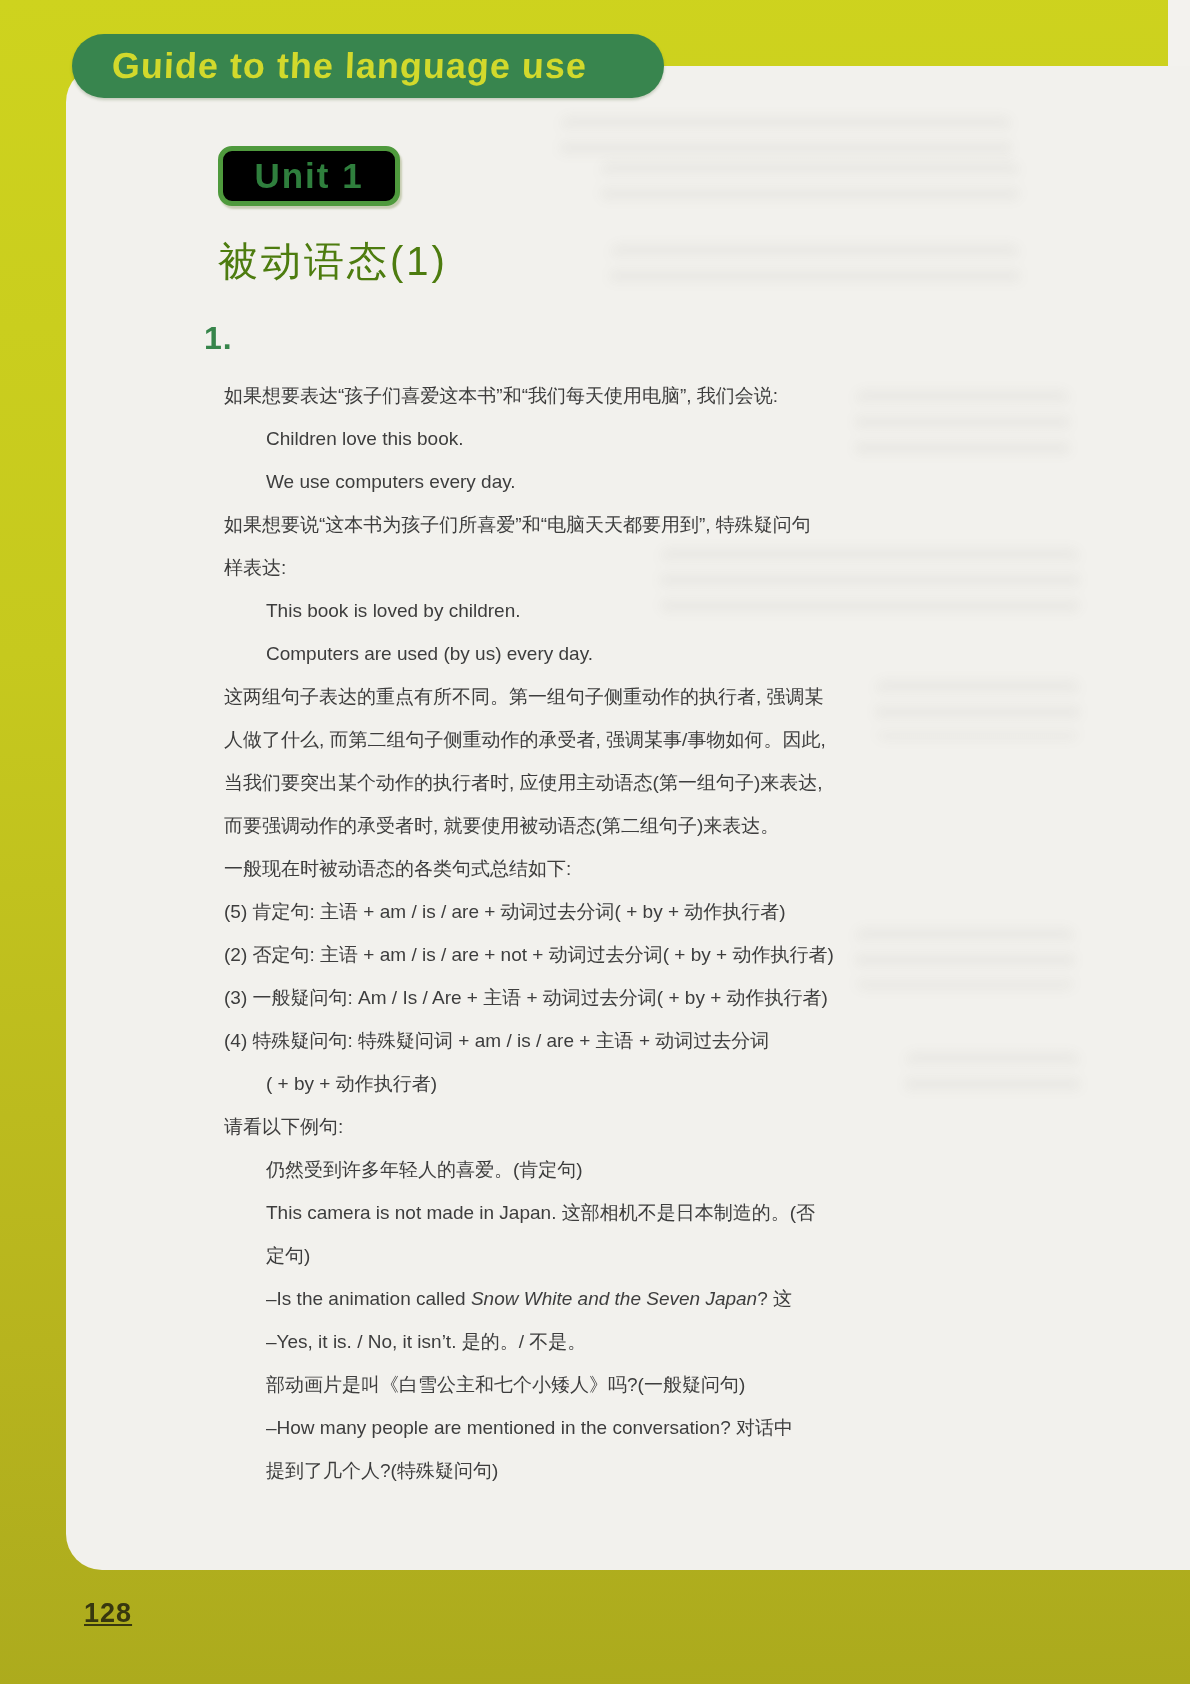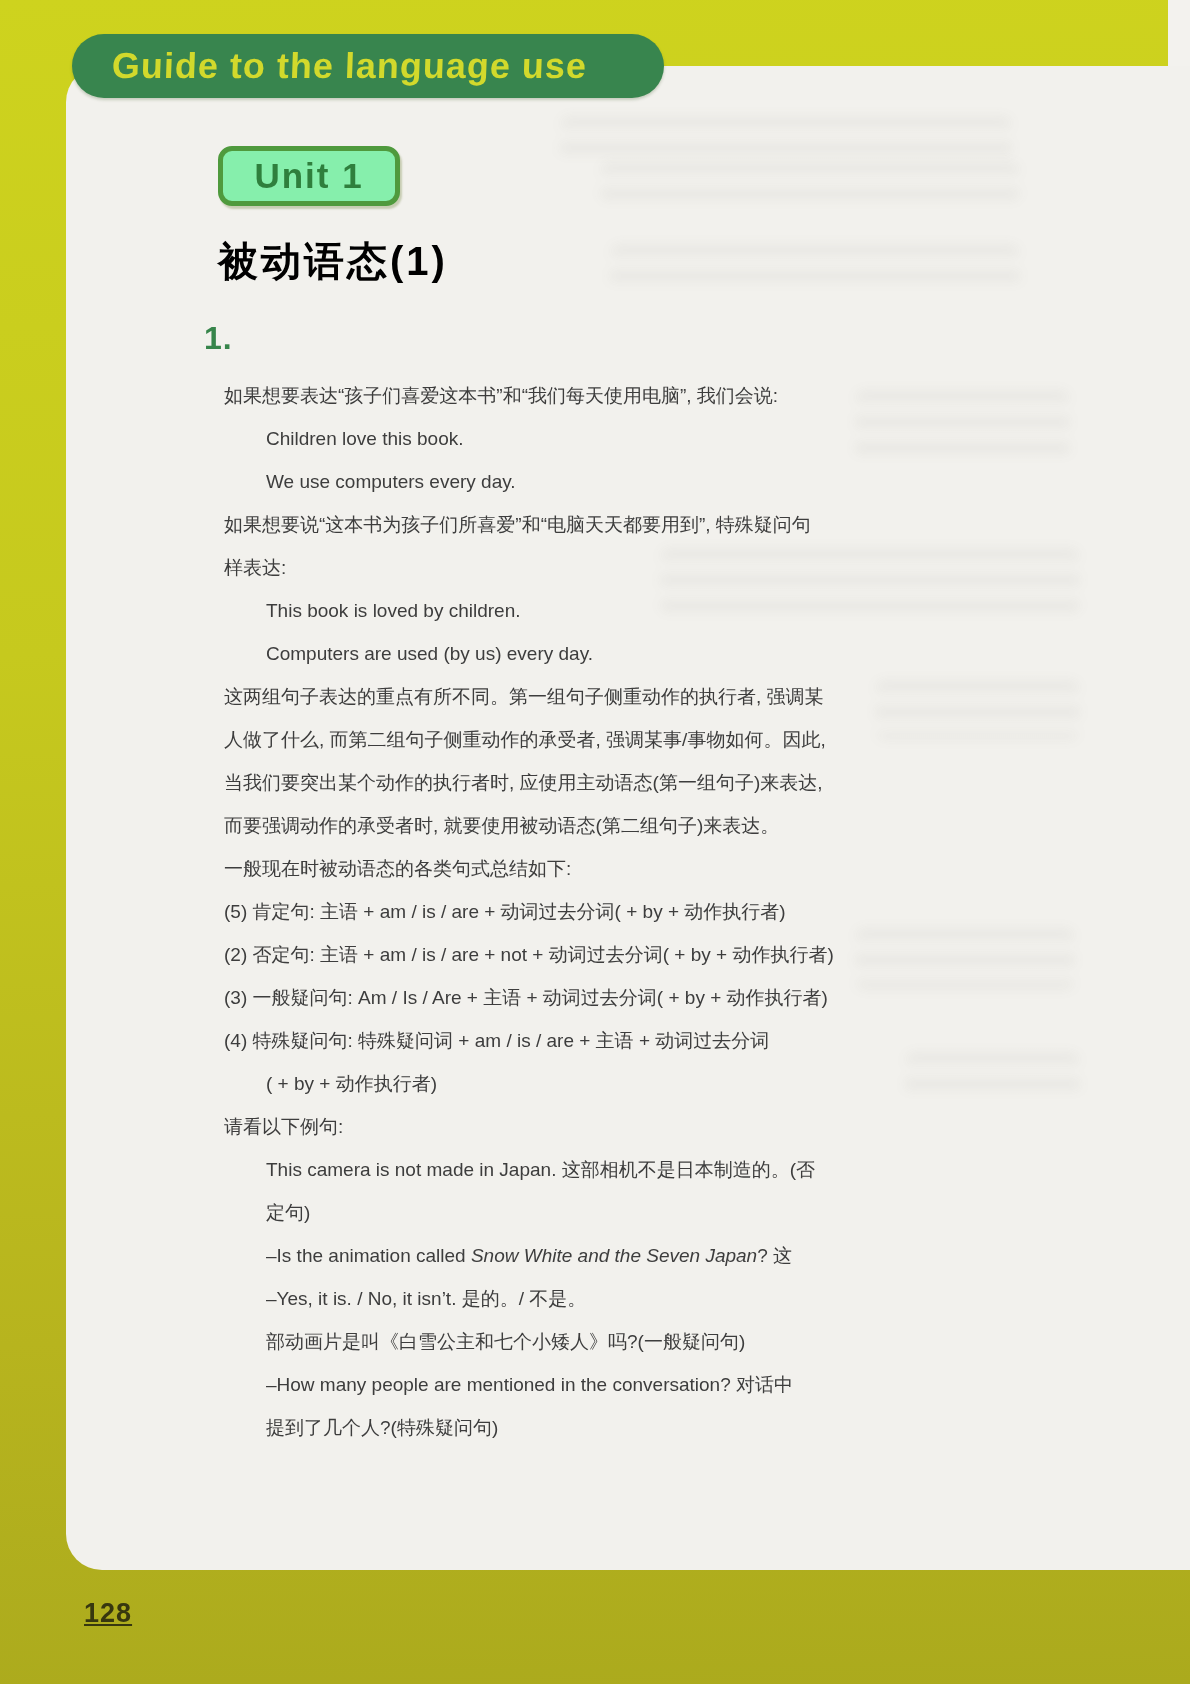--- a/index.html
+++ b/index.html
@@ -33,31 +33,31 @@
     box-shadow:0 2px 3px rgba(60,90,40,.25);
   }
   .banner-label{
     color:#d2d92c;font-size:36px;font-weight:bold;letter-spacing:1px;
     transform:skewX(-2deg);white-space:nowrap;
   }
   
   .unit-badge{
     position:absolute;left:152px;top:80px;
     min-width:140px;height:50px;
-    background:#86efac;
+    background:#000000;
     border:5px solid #4f9a3d;border-radius:14px;
     display:flex;align-items:center;justify-content:center;
     padding:0 16px;
     box-shadow:2px 3px 2px rgba(90,110,30,.28);
   }
   .unit-badge-label{color:#2f7f3d;font-size:35px;font-weight:bold;letter-spacing:2px;}
   
   .title{
     position:absolute;left:152px;top:168px;margin:0;
-    color:#000000;font-size:40px;font-weight:bold;letter-spacing:3px;
+    color:#4d7c0f;font-size:40px;font-weight:normal;letter-spacing:3px;
   }
   .section{
     position:absolute;left:138px;top:254px;margin:0;
     display:flex;gap:14px;align-items:baseline;
     color:#37854b;font-size:32px;font-weight:bold;letter-spacing:1px;
   }
   
   .text-block{
     position:absolute;left:158px;top:308px;width:880px;
     color:#3d3d3d;font-size:19px;line-height:43px;
@@ -118,20 +118,21 @@
         <div class="line">人做了什么, 而第二组句子侧重动作的承受者, 强调某事/事物如何。因此,</div>
         <div class="line">当我们要突出某个动作的执行者时, 应使用主动语态(第一组句子)来表达,</div>
         <div class="line">而要强调动作的承受者时, 就要使用被动语态(第二组句子)来表达。</div>
         <div class="line">一般现在时被动语态的各类句式总结如下:</div>
         <div class="line">(5) 肯定句: 主语 + am / is / are + 动词过去分词( + by + 动作执行者)</div>
         <div class="line">(2) 否定句: 主语 + am / is / are + not + 动词过去分词( + by + 动作执行者)</div>
         <div class="line">(3) 一般疑问句: Am / Is / Are + 主语 + 动词过去分词( + by + 动作执行者)</div>
         <div class="line">(4) 特殊疑问句: 特殊疑问词 + am / is / are + 主语 + 动词过去分词</div>
         <div class="line ind1">( + by + 动作执行者)</div>
         <div class="line">请看以下例句:</div>
+        <div class="line ind1">仍然受到许多年轻人的喜爱。(肯定句)</div>
         <div class="line ind1">This camera is not made in Japan. 这部相机不是日本制造的。(否</div>
         <div class="line ind1">定句)</div>
         <div class="line ind1"><span>–Is the animation called </span><span class="it">Snow White and the Seven Japan</span><span>? 这</span></div>
         <div class="line ind1">–Yes, it is. / No, it isn’t. 是的。/ 不是。</div>
         <div class="line ind1">部动画片是叫《白雪公主和七个小矮人》吗?(一般疑问句)</div>
         <div class="line ind1">–How many people are mentioned in the conversation? 对话中</div>
         <div class="line ind1">提到了几个人?(特殊疑问句)</div>
       </div>
   </div>
 

